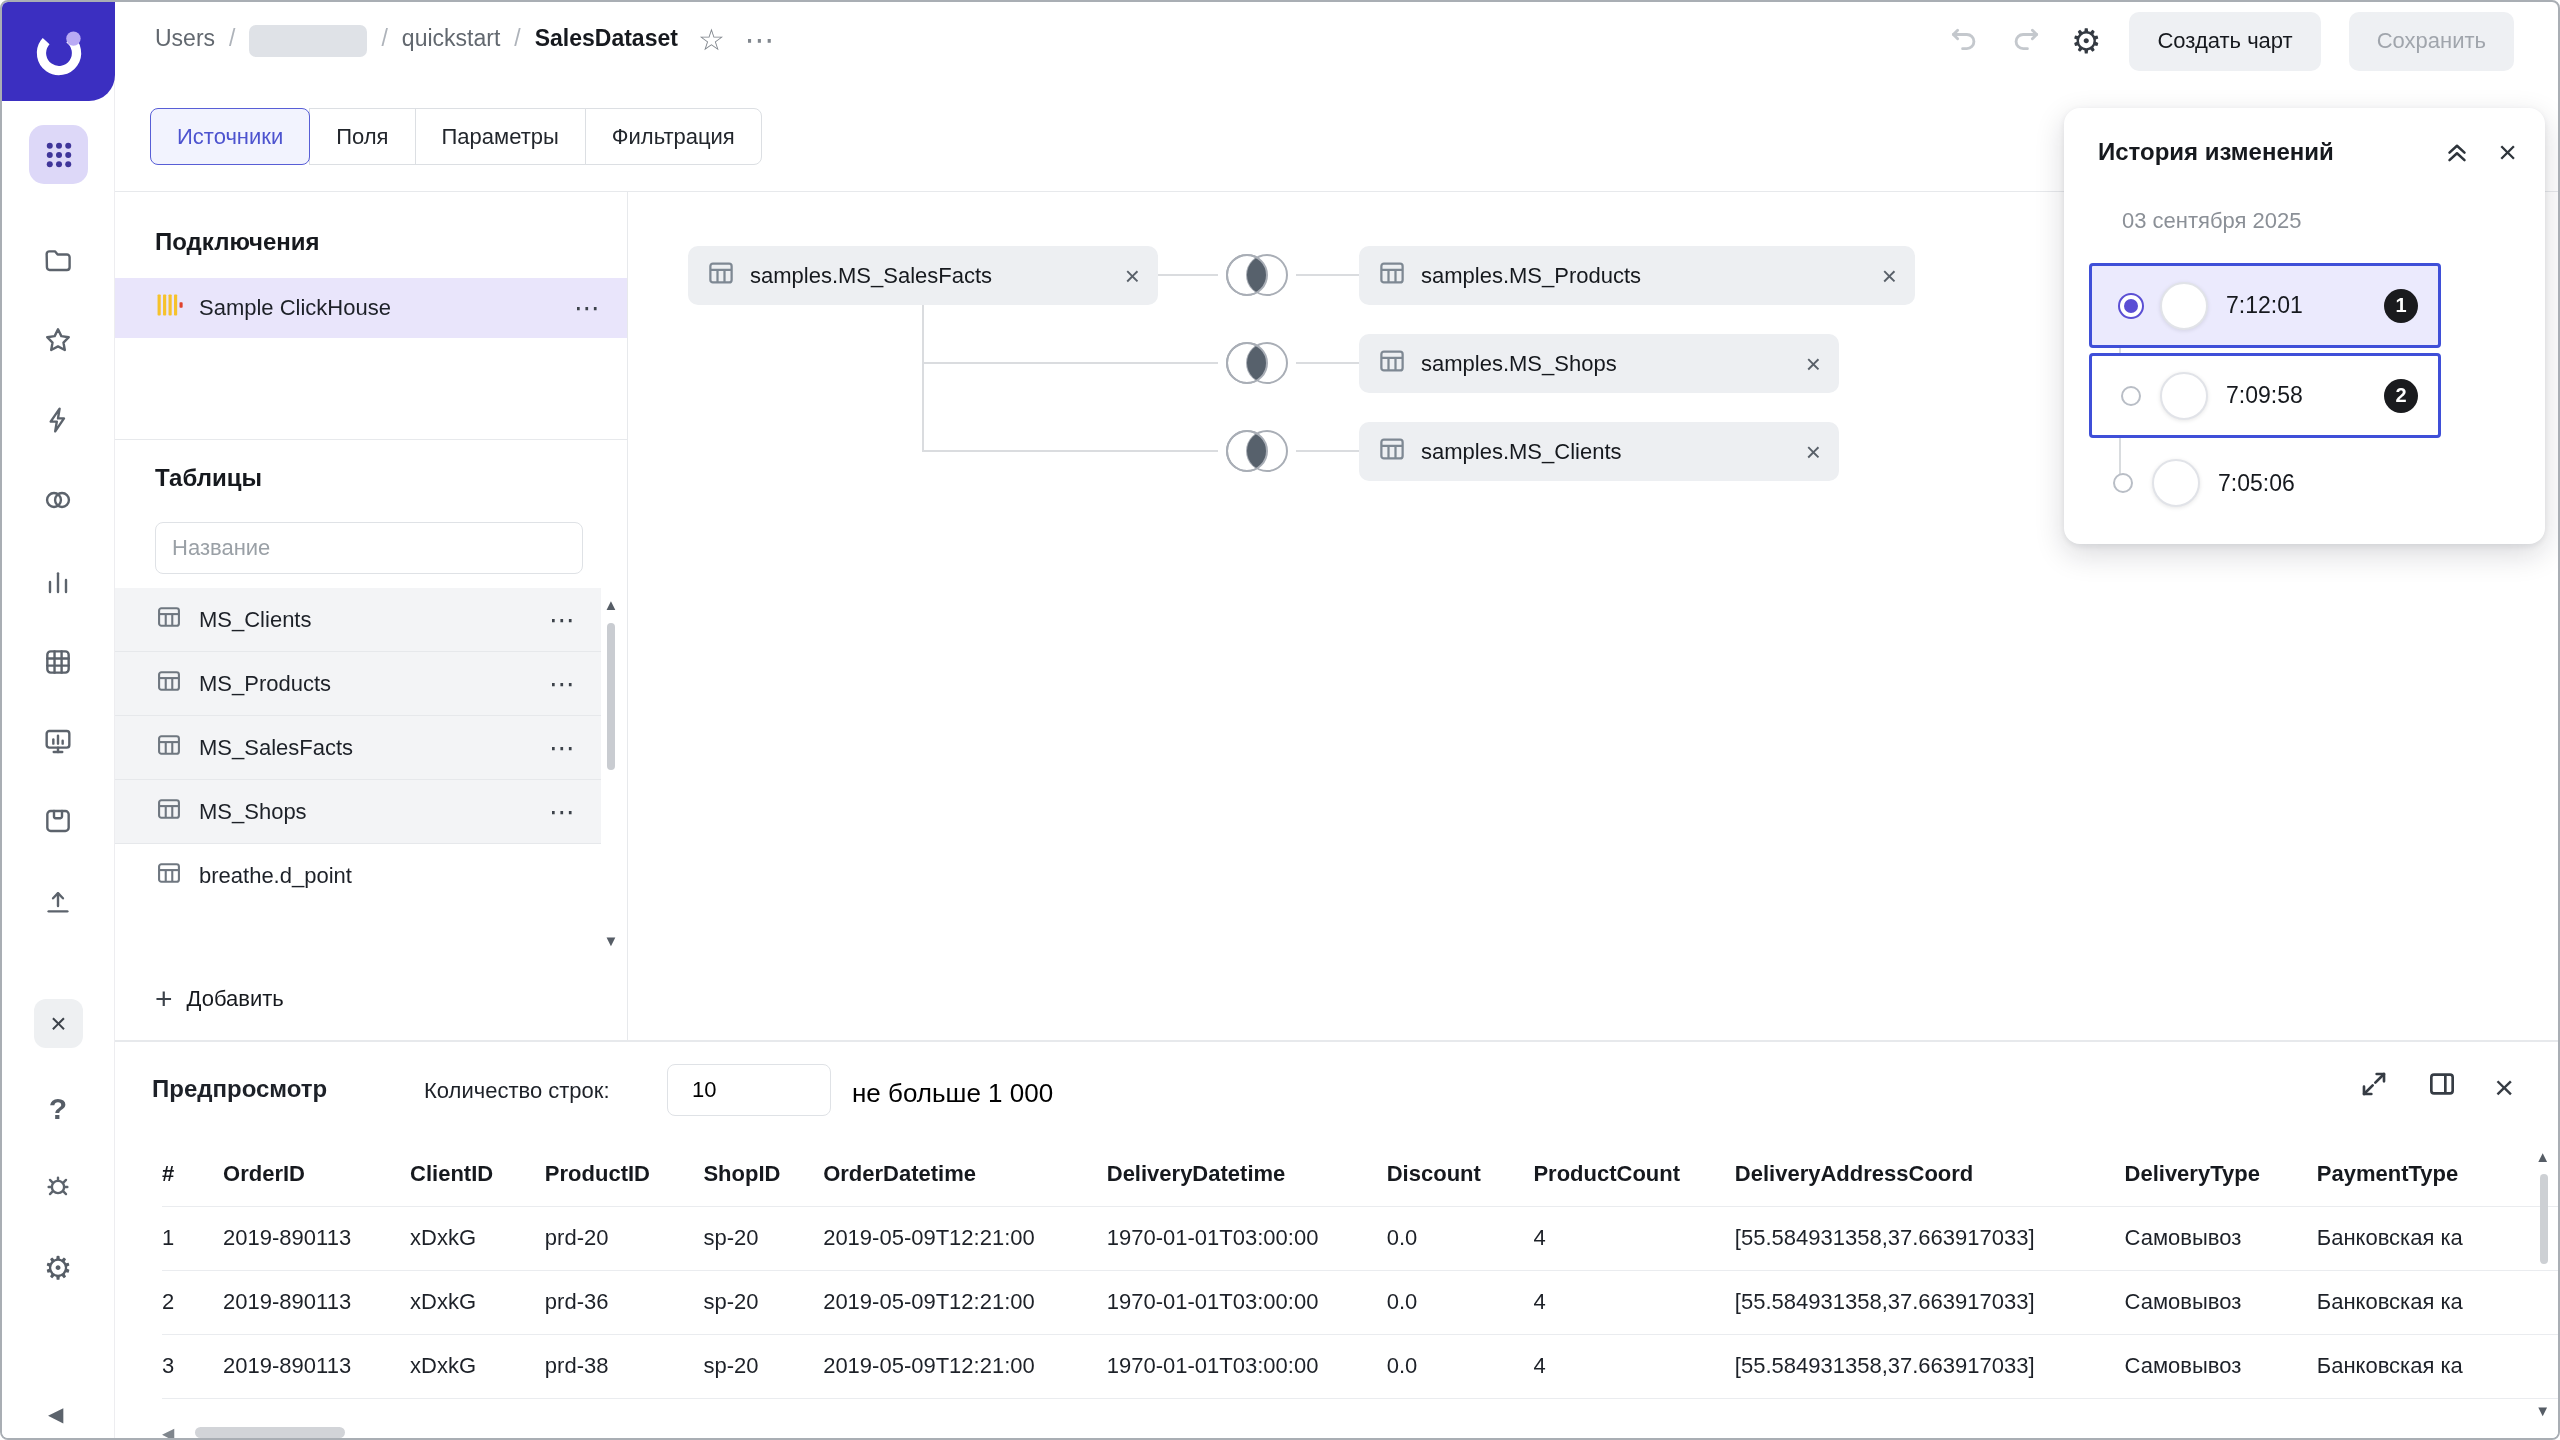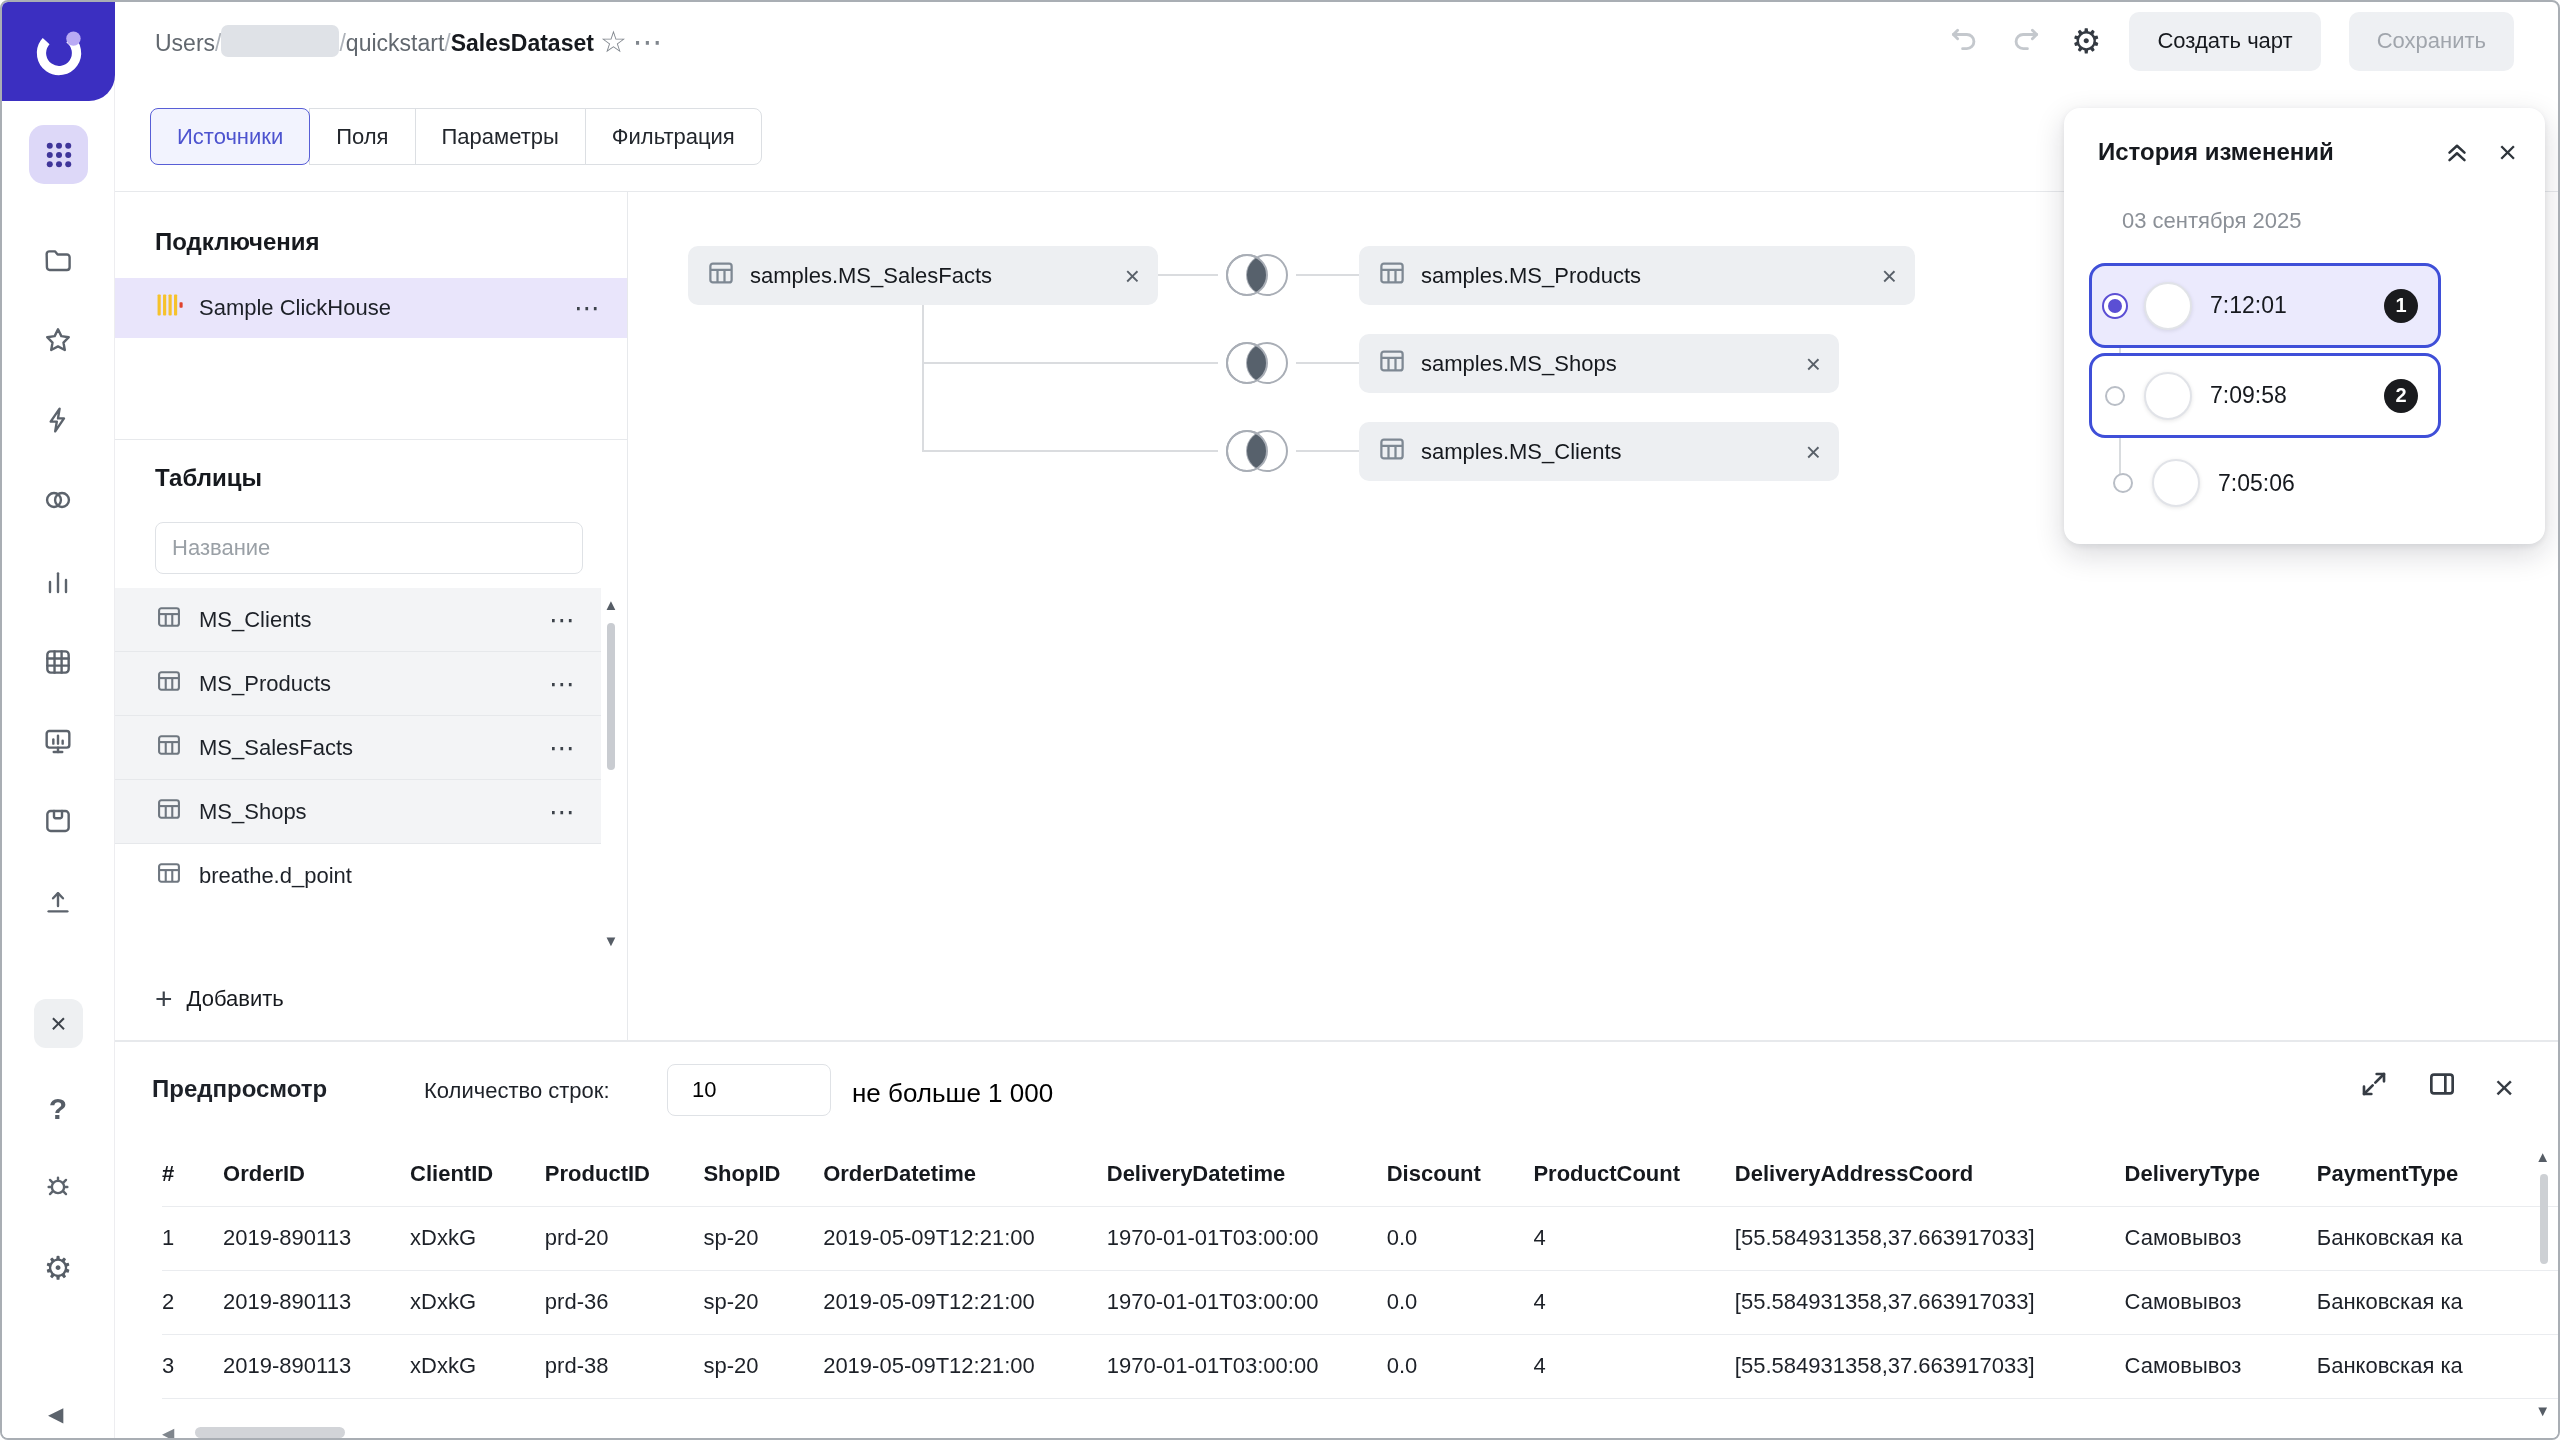--- a/index.html
+++ b/index.html
@@ -11,21 +11,21 @@
   #sidebar{position:absolute;left:0;top:0;width:113px;height:100%;background:#fff;border-right:1px solid #ededf0;z-index:30}
   #logo{position:absolute;left:0;top:0;width:113px;height:99px;background:#3b2fc1;border-radius:0 0 26px 0;display:flex;align-items:center;justify-content:center;cursor:pointer}
   #apps-btn{position:absolute;left:27px;top:123px;width:59px;height:59px;border-radius:15px;background:#ddd8f8;display:flex;align-items:center;justify-content:center}
   .nav-btn{position:absolute;left:50%;transform:translateX(-50%);width:44px;height:44px;display:flex;align-items:center;justify-content:center;color:#5c636c}
   .nav-btn .q{font-size:30px;font-weight:700;color:#565d66}
   #close-box{position:absolute;left:32px;top:997px;width:49px;height:49px;background:#eef0f2;border-radius:12px;display:flex;align-items:center;justify-content:center;font-size:28px;color:#3c424a}
   #collapse-btn{position:absolute;left:46px;top:1400px;font-size:20px;color:#5c636c}
 
   
   #topbar{position:absolute;left:113px;top:0;right:0;height:78px;display:flex;align-items:center;padding-left:40px}
-  #crumbs{display:flex;align-items:flex-end;font-size:23px}
+  #crumbs{display:flex;align-items:flex-start;gap:14px;font-size:23px}
   .crumb{color:#62686f}
   .crumb-sep{color:#aeb3ba}
   .crumb-blur{width:118px;height:32px;background:#dfe2e7;border-radius:7px}
   #ds-name{color:#16191e;font-weight:700}
   .tb-ic{color:#80868d;font-size:30px;line-height:1;margin-left:6px}
   #topbar-right{margin-left:auto;display:flex;align-items:center;gap:28px;margin-right:44px}
   .tb-btn{height:59px;padding:0 28px;border-radius:10px;background:#eef0f3;display:flex;align-items:center;font-size:22px;color:#16191e;white-space:nowrap}
   .tb-btn.disabled{color:#a0a5ac}
   #gear-top{font-size:34px;color:#343a42;line-height:1}
 
@@ -67,21 +67,21 @@
   
   #history{position:absolute;left:2062px;top:106px;width:481px;height:436px;background:#fff;border-radius:16px;z-index:40;
     box-shadow:0 10px 30px rgba(16,20,40,.16),0 2px 6px rgba(16,20,40,.08)}
   #h-head{display:flex;align-items:center;padding:28px 28px 0 34px;gap:26px}
   #h-title{font-size:24px;font-weight:700;color:#16191e}
   #h-head .hic{margin-left:auto;color:#2e343b;display:flex;align-items:center}
   #h-head .hic + .hic{margin-left:0}
   #h-close{font-size:32px;color:#2e343b;line-height:1}
   #h-date{position:absolute;left:58px;top:100px;color:#8b9097;font-size:22px}
   #h-line{position:absolute;left:55px;top:197px;width:2px;height:180px;background:#d9dcdf;z-index:0}
-  .h-item{position:absolute;left:25px;width:352px;display:flex;align-items:center;border-radius:16px;z-index:1;padding:0 20px 0 10px}
+  .h-item{position:absolute;left:25px;width:352px;display:flex;align-items:center;border-radius:4px;z-index:1;padding:0 20px 0 26px}
   .h-item.selected{height:85px;border:3px solid #3f4fd8;background:#ebeafd}
   .h-item.outlined{height:85px;border:3px solid #3f4fd8;background:#fff}
   .h-item.plain{height:70px;padding-left:21px}
   .h-radio{width:26px;height:26px;border-radius:50%;border:2px solid #b9bec6;background:#fff;position:relative;flex:none}
   .selected .h-radio{border-color:#5b4fd4}
   .selected .h-radio::after{content:"";position:absolute;inset:4px;border-radius:50%;background:#5b4fd4}
   .plain .h-radio,.outlined .h-radio{width:20px;height:20px;margin:0 3px}
   .h-avatar{width:48px;height:48px;border-radius:50%;background:#fff;border:2px solid #e1e3e8;box-shadow:0 1px 4px rgba(0,0,0,.10);margin-left:16px;flex:none}
   .h-time{font-size:23px;margin-left:18px;color:#16191e}
   .h-badge{margin-left:auto;width:34px;height:34px;border-radius:50%;background:#1a1b1e;color:#fff;font-size:20px;font-weight:700;display:flex;align-items:center;justify-content:center}

